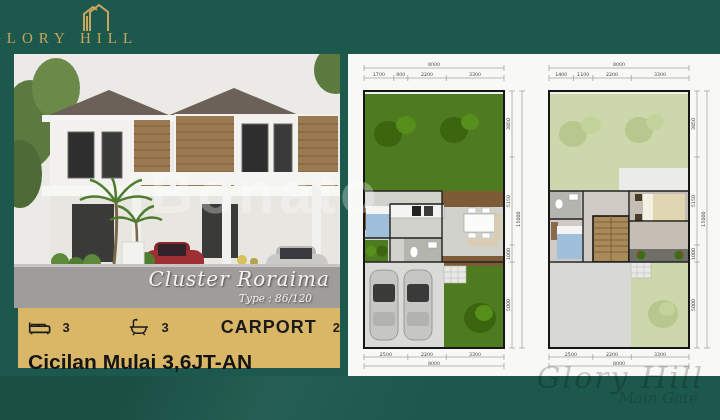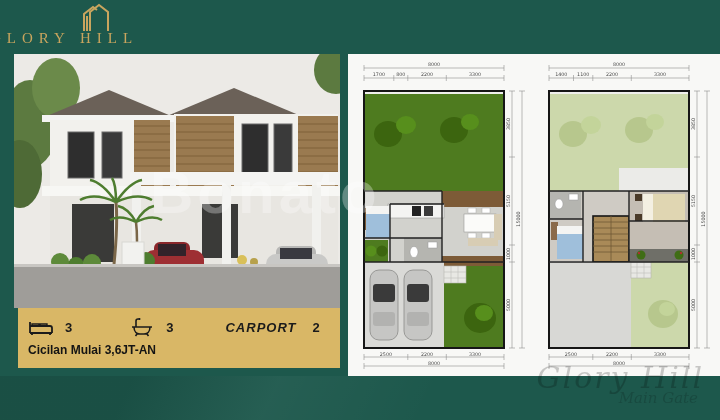--- a/index.html
+++ b/index.html
@@ -18,22 +18,22 @@
   #cluster{position:absolute;right:10px;bottom:4px;text-align:right;z-index:6;
            color:#f4f4f2;font-family:"DejaVu Serif",serif;font-style:italic;
            text-shadow:1px 1px 2px rgba(0,0,0,.55);}
   #cluster .l1{font-size:20px;letter-spacing:1px;}
   #cluster .l2{font-size:10.5px;padding-right:18px;margin-top:1px;}
 
   
   #banner{left:18px;top:308px;width:322px;height:60px;background:#d9b766;z-index:7;}
   #banner .row1{display:flex;align-items:center;height:28px;padding-top:5px;color:#1b1b1b;}
   #banner .num{font-size:13px;font-weight:600;}
-  #banner .cap{font-size:13px;font-weight:700;letter-spacing:1px;font-style:italic;}
-  #banner .row2{padding-left:10px;font-size:12px;font-weight:700;color:#141414;margin-top:2px;}
+  #banner .cap{font-size:18px;font-weight:700;letter-spacing:1px;}
+  #banner .row2{padding-left:10px;font-size:21px;font-weight:700;color:#141414;margin-top:9px;}
 
   
   #plans{left:348px;top:54px;width:372px;height:322px;background:#f8f8f6;}
   svg.plan{position:absolute;top:2px;width:178px;height:318px;}
   #plan1{left:8px;} #plan2{left:193px;}
   .dim line{stroke:#8f8f8f;stroke-width:.6;}
   .dim text{fill:#4a4a4a;font-size:4.8px;text-anchor:middle;font-family:"DejaVu Sans",sans-serif;}
   .wall{fill:none;stroke:#161616;stroke-width:2;}
   .iwall{stroke:#222;stroke-width:1.4;}
 
@@ -124,20 +124,22 @@
       <circle cx="78" cy="209" r="9" fill="#5d8a3a"></circle>
         <circle cx="132" cy="207" r="9" fill="#4e7d2f"></circle>
       <circle cx="228" cy="206" r="5" fill="#d9c05a"></circle>
         <circle cx="240" cy="208" r="4" fill="#b7a14c"></circle>
       <rect x="108" y="188" width="22" height="26" fill="#f2f2ef" stroke="#d8d8d4"></rect>
     </g>
     <rect x="0" y="212" width="326" height="42" fill="#9f9d99"></rect>
     <rect x="0" y="210" width="326" height="3" fill="#c8c6c2"></rect>
   </svg>
   <div id="cluster">
+    <div class="l1">Cluster Roraima</div>
+    <div class="l2">Type : 86/120</div>
   </div>
 </div>
 
 <div id="banner" class="abs">
   <div class="row1">
     <svg width="26" height="18" viewBox="0 0 26 18" style="margin-left:9px">
       <path d="M3 15 V4 M3 8 h20 q2 0 2 2 v5 M3 15 h22 M5 15 v2 M23 15 v2" fill="none" stroke="#1b1b1b" stroke-width="1.8"></path>
       <path d="M5 8 v-2 h7 v2 M13 8 v-2 h7 v2" fill="none" stroke="#1b1b1b" stroke-width="1.4"></path>
     </svg>
     <span class="num" style="margin-left:12px">3</span>

